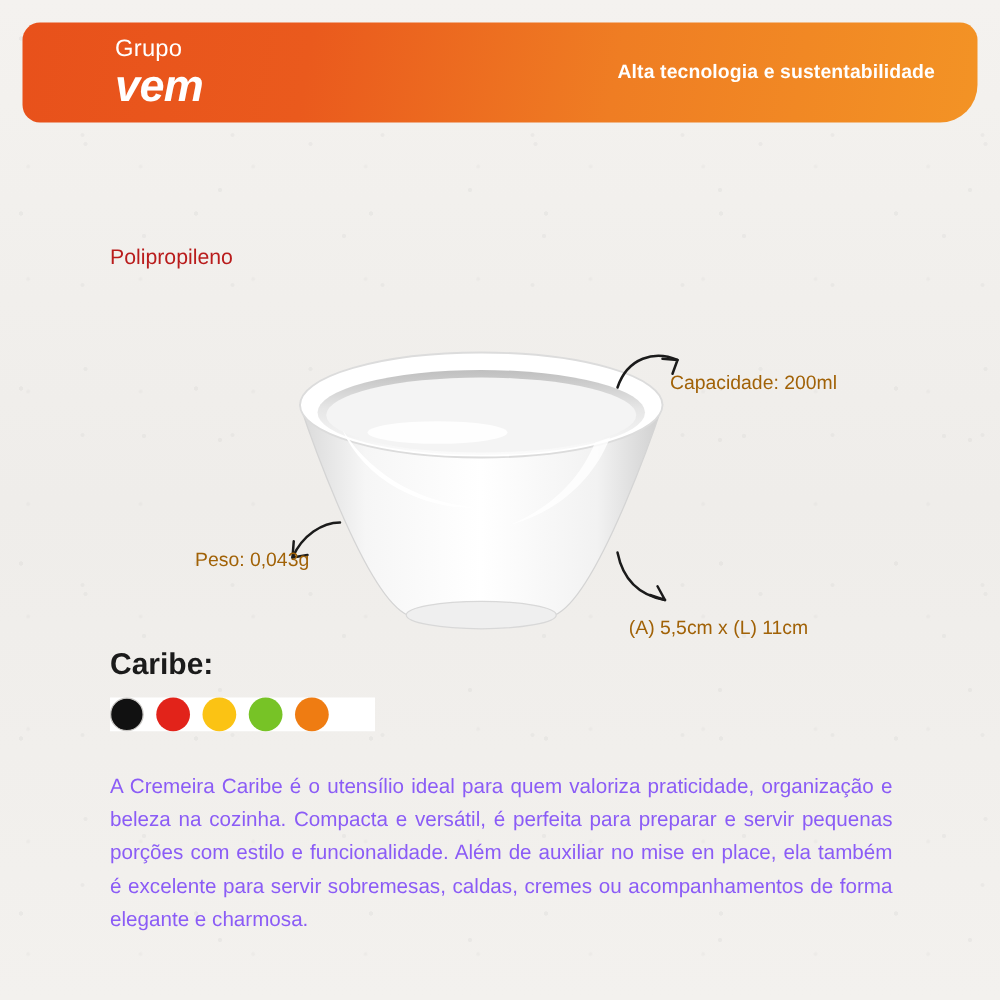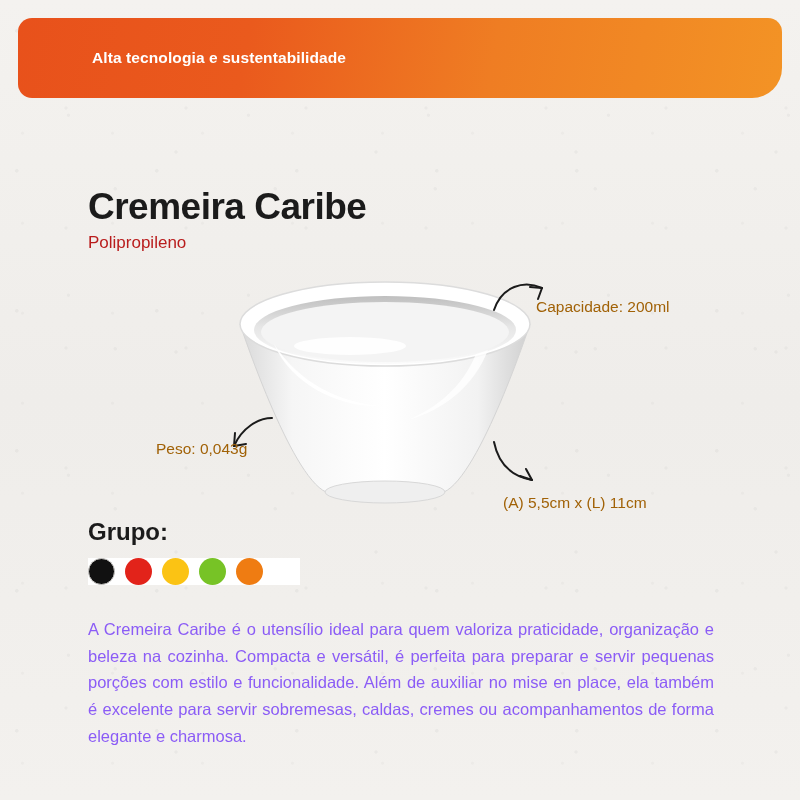--- a/index.html
+++ b/index.html
@@ -149,25 +149,28 @@
     text-align: justify;
     margin: 0;
   }
 </style>
 </head>
 <body>
 
 <div class="paper-texture"></div>
 
 <div class="header">
+  <div class="logo">
+    <div class="logo-top">Grupo</div>
+    <div class="logo-main">vem</div>
+  </div>
   <div class="header-tagline">Alta tecnologia e sustentabilidade</div>
 </div>
 
 <div class="title-block">
-  <h1 class="product-title">Cremeira Caribe</h1>
   <div class="product-subtitle">Polipropileno</div>
 </div>
 
 <div class="product-area">
   <svg width="310" height="230" viewBox="0 0 310 230">
     <defs>
       <linearGradient id="bodyGrad" x1="0" y1="0" x2="1" y2="0">
         <stop offset="0%" stop-color="#d9d9d9"></stop>
         <stop offset="18%" stop-color="#f6f6f6"></stop>
         <stop offset="50%" stop-color="#ffffff"></stop>
@@ -208,21 +211,21 @@
 </svg>
 <div class="callout callout-weight">Peso: 0,043g</div>
 
 <svg class="arrow-svg arrow-dims" width="56" height="46" viewBox="0 0 56 46">
   <path d="M2,2 C6,22 18,36 40,40" fill="none" stroke="#1b1b1b" stroke-width="2" stroke-linecap="round"></path>
   <path d="M40,40 L28,36 M40,40 L34,29" fill="none" stroke="#1b1b1b" stroke-width="2" stroke-linecap="round"></path>
 </svg>
 <div class="callout callout-dims">(A) 5,5cm x (L) 11cm</div>
 
 <div class="colors-block">
-  <h2 class="colors-title">Grupo:</h2>
+  <h2 class="colors-title">Caribe:</h2>
   <div class="swatches" style="background: rgb(255, 255, 255);">
     <span class="swatch white-swatch" style="background: rgb(17, 17, 17);"></span>
     <span class="swatch" style="background: rgb(226, 35, 26);"></span>
     <span class="swatch" style="background: rgb(251, 195, 20);"></span>
     <span class="swatch" style="background: rgb(119, 195, 38);"></span>
     <span class="swatch" style="background: rgb(239, 124, 18);"></span>
     <span class="swatch"></span>
   </div>
 </div>
 

